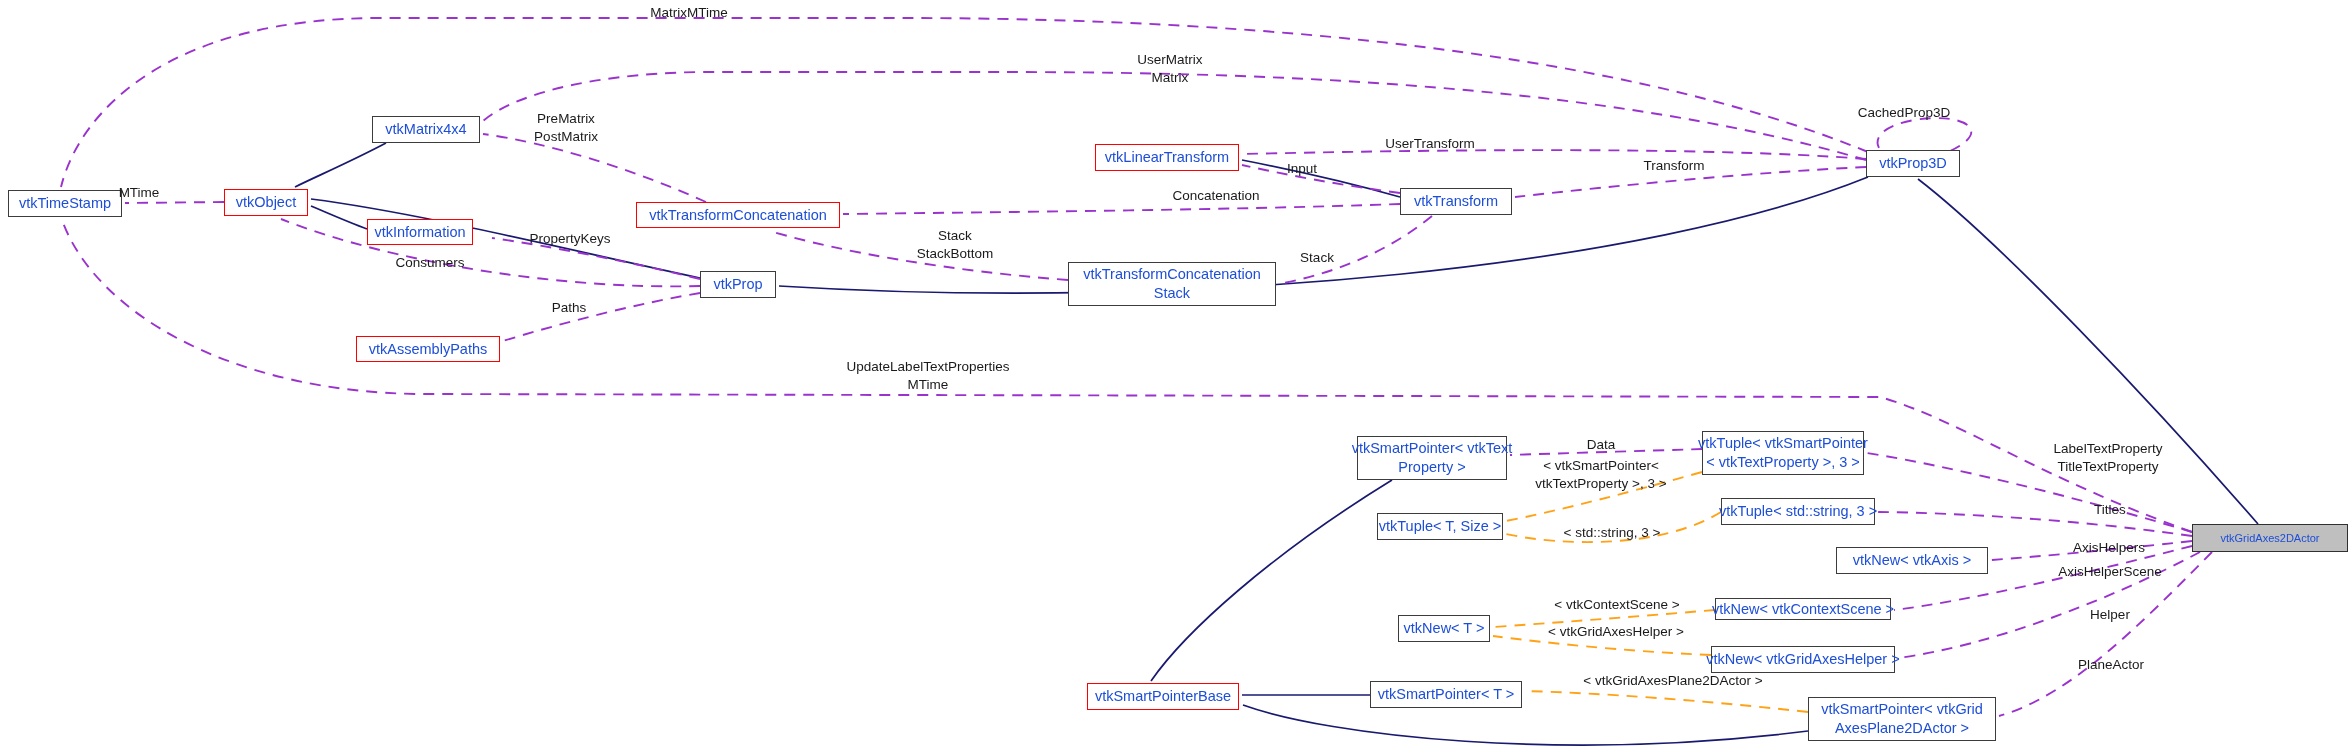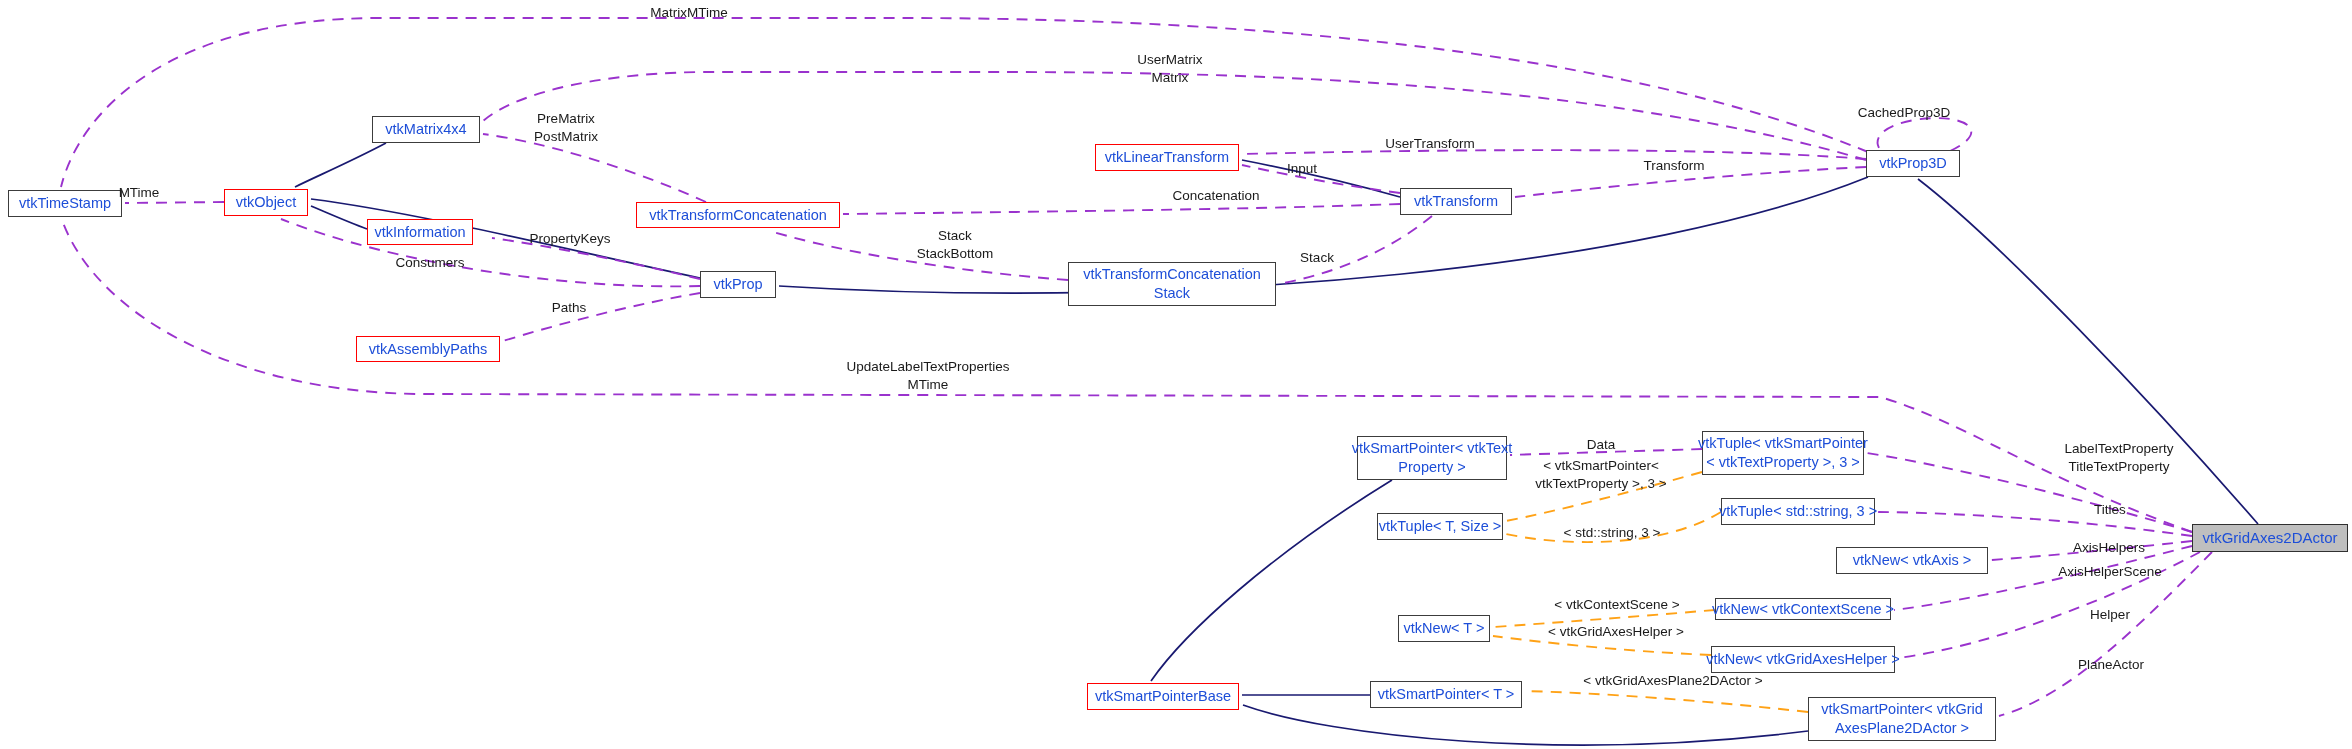--- a/index.html
+++ b/index.html
@@ -19,21 +19,21 @@
     position:absolute;
     display:flex;flex-direction:column;align-items:center;justify-content:center;
     background:#ffffff;
     border:1.4px solid #3c3c3c;
     box-sizing:border-box;
     font-size:14.5px;line-height:1.3;color:#1d4ed8;
     text-align:center;white-space:nowrap;
     cursor:pointer;
   }
   .node.truncated{border:1.6px solid #ff0000;}
-  .node.selected{background:#bfbfbf;border:1.9px solid #303030;font-size:15px;justify-content:center;}
+  .node.selected{background:#bfbfbf;border:1.9px solid #303030;font-size:11px;justify-content:center;}
   .edge-label{
     position:absolute;
     transform:translateX(-50%);
     font-size:13.5px;line-height:1.35;color:#1a1a1a;
     text-align:center;white-space:nowrap;
     pointer-events:none;
   }
 </style>
 </head>
 <body>
@@ -213,21 +213,21 @@
     <div class="edge-label" style="left: 1601px; top: 436px;">
       <div>Data</div>
     </div>
     <div class="edge-label" style="left: 1601px; top: 457px;">
       <div>&lt; vtkSmartPointer&lt;</div>
       <div>vtkTextProperty &gt;, 3 &gt;</div>
     </div>
     <div class="edge-label" style="left: 1612px; top: 524px;">
       <div>&lt; std::string, 3 &gt;</div>
     </div>
-    <div class="edge-label" style="left: 2108px; top: 440px; margin-left: 11px;">
+    <div class="edge-label" style="left: 2108px; top: 440px;">
       <div>LabelTextProperty</div>
       <div>TitleTextProperty</div>
     </div>
     <div class="edge-label" style="left: 2110px; top: 501px;">
       <div>Titles</div>
     </div>
     <div class="edge-label" style="left: 2109px; top: 539px;">
       <div>AxisHelpers</div>
     </div>
     <div class="edge-label" style="left: 2110px; top: 563px;">

